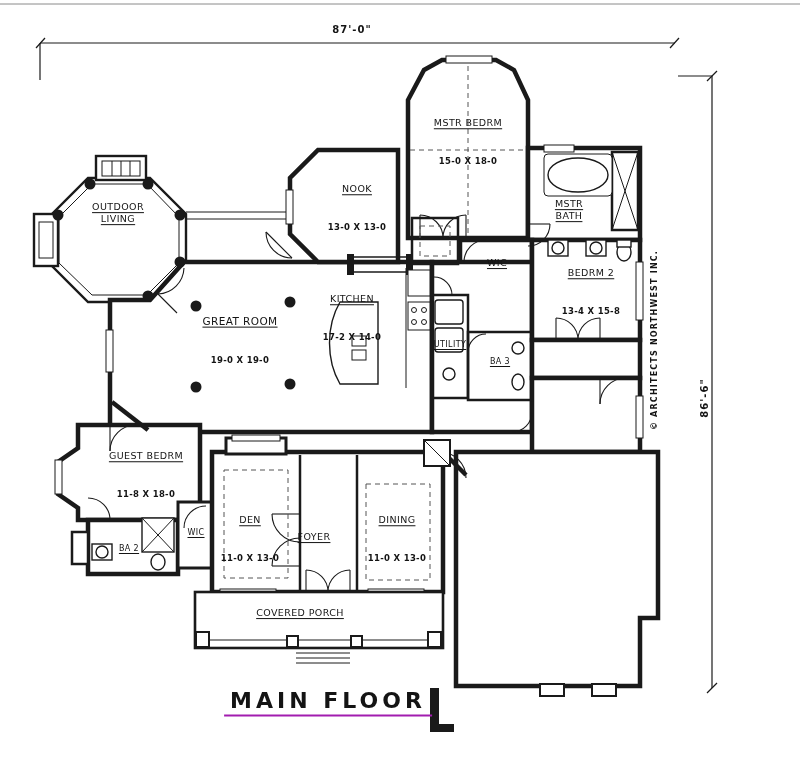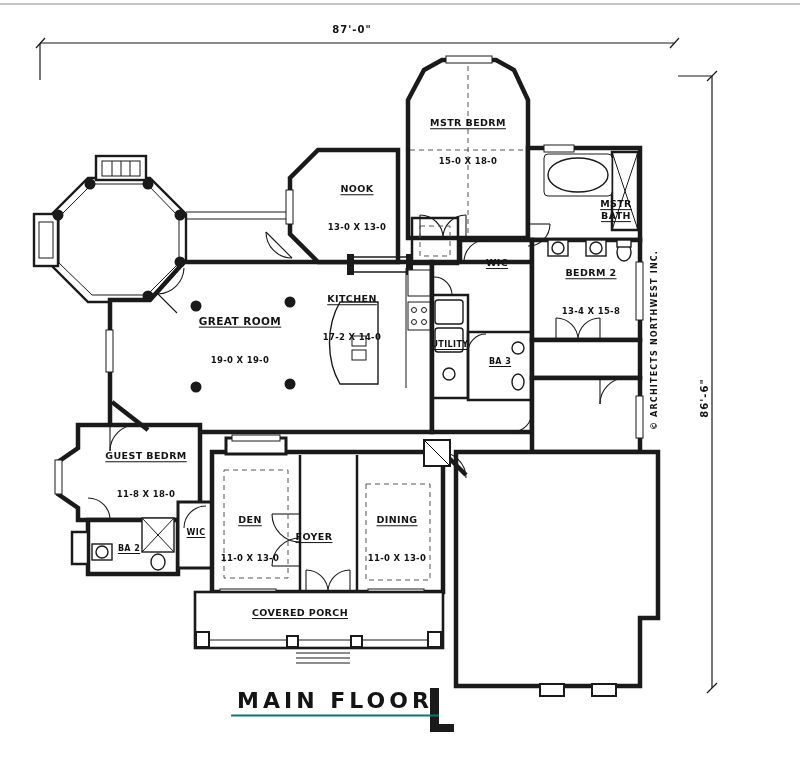--- a/index.html
+++ b/index.html
@@ -1,32 +1,32 @@
 <!DOCTYPE html>
 <html><head>
 <meta charset="utf-8">
 <style>
   html,body{margin:0;padding:0;background:#fff;}
   #sheet{position:relative;width:800px;height:768px;background:#fff;overflow:hidden;
          font-family:"DejaVu Sans","Liberation Sans",sans-serif;color:#141414;}
   #plan-svg{position:absolute;left:0;top:0;}
   .lbl{position:absolute;transform:translate(-50%,-50%);text-align:center;
        line-height:1.25;white-space:pre-line;pointer-events:none;}
-  .lbl .name{display:block;font-size:9.5px;font-weight:bold;letter-spacing:.4px;
+  .lbl .name{display:block;font-size:9.5px;font-weight:normal;letter-spacing:.4px;
        text-decoration:underline;text-underline-offset:2px;}
   .lbl .dims{display:block;font-size:8.5px;font-weight:bold;letter-spacing:.3px;margin-top:7px;}
   .lbl.big .name{font-size:10.5px;}
   .dim-label{position:absolute;transform:translate(-50%,-50%);font-size:10px;
        font-weight:bold;letter-spacing:1px;}
   .dim-label.vert{transform:translate(-50%,-50%) rotate(-90deg);}
   .copyright{position:absolute;transform:translate(-50%,-50%) rotate(-90deg);
        font-size:8px;font-weight:bold;letter-spacing:1.2px;white-space:nowrap;}
   .main-title{position:absolute;transform:translate(-50%,-50%);font-size:22px;
-       font-weight:bold;letter-spacing:4px;border-bottom:2px solid #0f766e;
-       padding:0 6px 2px 6px;white-space:nowrap;margin-left:7px;}
+       font-weight:bold;letter-spacing:4px;border-bottom:2px solid #a21caf;
+       padding:0 6px 2px 6px;white-space:nowrap;}
 </style>
 </head>
 <body>
 
 <div id="sheet">
 
 <svg id="plan-svg" width="800" height="768" viewBox="0 0 800 768">
 
   <line x1="0" y1="4" x2="800" y2="4" stroke="#8a8a8a" stroke-width="1"></line>
 
@@ -204,29 +204,33 @@
   <g stroke="#1a1a1a" fill="#fff">
     <rect x="540" y="684" width="24" height="12" stroke-width="2"></rect>
     <rect x="592" y="684" width="24" height="12" stroke-width="2"></rect>
     <rect x="430" y="688" width="9" height="44" fill="#1a1a1a" stroke="none"></rect>
     <rect x="430" y="724" width="24" height="8" fill="#1a1a1a" stroke="none"></rect>
     <rect x="424" y="440" width="26" height="26" stroke-width="2"></rect>
     <line stroke-width="1" x1="424" y1="440" x2="450" y2="466"></line>
   </g>
 </svg>
 
+<div class="lbl" style="left:118px;top:213px">
+  <span class="name">OUTDOOR
+LIVING</span>
+</div>
 <div class="lbl" style="left:468px;top:142px">
   <span class="name">MSTR BEDRM</span>
   <span class="dims">15-0 X 18-0</span>
 </div>
 <div class="lbl" style="left:357px;top:208px">
   <span class="name">NOOK</span>
   <span class="dims">13-0 X 13-0</span>
 </div>
-<div class="lbl" style="left:616px;top:210px">
+<div class="lbl" style="left:569px;top:210px">
   <span class="name">MSTR
 BATH</span>
 </div>
 <div class="lbl" style="left:497px;top:263px">
   <span class="name">WIC</span>
 </div>
 <div class="lbl" style="left:591px;top:292px">
   <span class="name">BEDRM 2</span>
   <span class="dims">13-4 X 15-8</span>
 </div>

